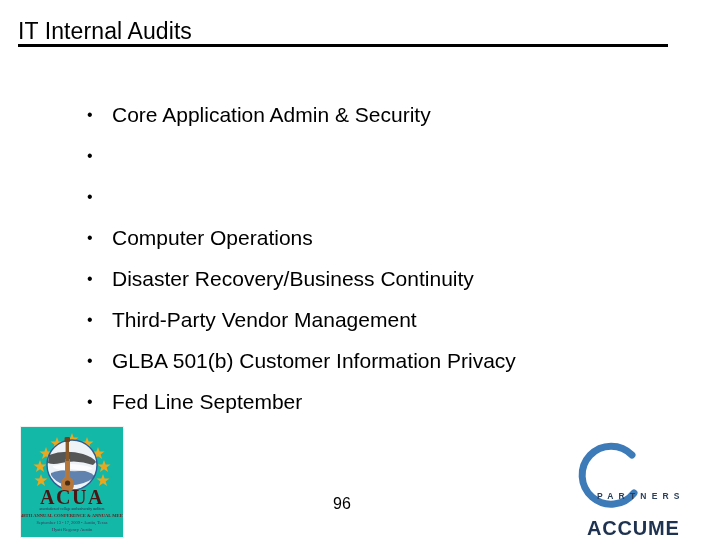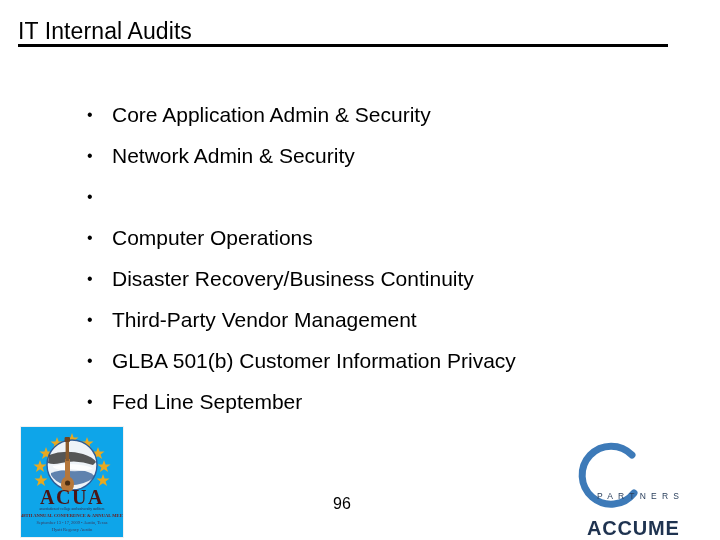--- a/index.html
+++ b/index.html
@@ -89,21 +89,21 @@
     color: #000000;
   }
 
   
   .acua-logo {
     position: absolute;
     left: 20px;
     top: 426px;
     width: 104px;
     height: 112px;
-    background: #0ea5e9;
+    background: #14b8a6;
     border: 1px solid #f0f0f0;
     box-sizing: border-box;
     overflow: hidden;
   }
   .acua-art {
     position: absolute;
     left: 0;
     top: 2px;
     width: 102px;
     height: 72px;
@@ -201,21 +201,21 @@
     color: #1f3350;
     white-space: nowrap;
     margin-top: 46px;
   }
   .accume-sub {
     position: absolute;
     left: 17px;
     top: 53px;
     font-size: 8.5px;
     line-height: 10px;
-    font-weight: normal;
+    font-weight: bold;
     letter-spacing: 5.2px;
     color: #2a3f5c;
     white-space: nowrap;
     padding-left: 8px;
   }
 </style>
 </head>
 <body>
 
 <div class="slide">
@@ -227,21 +227,20 @@
 
   <div class="bullet-list">
 
     <div class="bullet-item">
       <span class="bullet-mark">•</span>
       <span class="bullet-text">Core Application Admin &amp; Security</span>
     </div>
 
     <div class="bullet-item">
       <span class="bullet-mark">•</span>
-      <span class="bullet-text">Network Admin &amp; Security</span>
     </div>
 
     <div class="bullet-item">
       <span class="bullet-mark">•</span>
     </div>
 
     <div class="bullet-item">
       <span class="bullet-mark">•</span>
       <span class="bullet-text">Computer Operations</span>
     </div>

